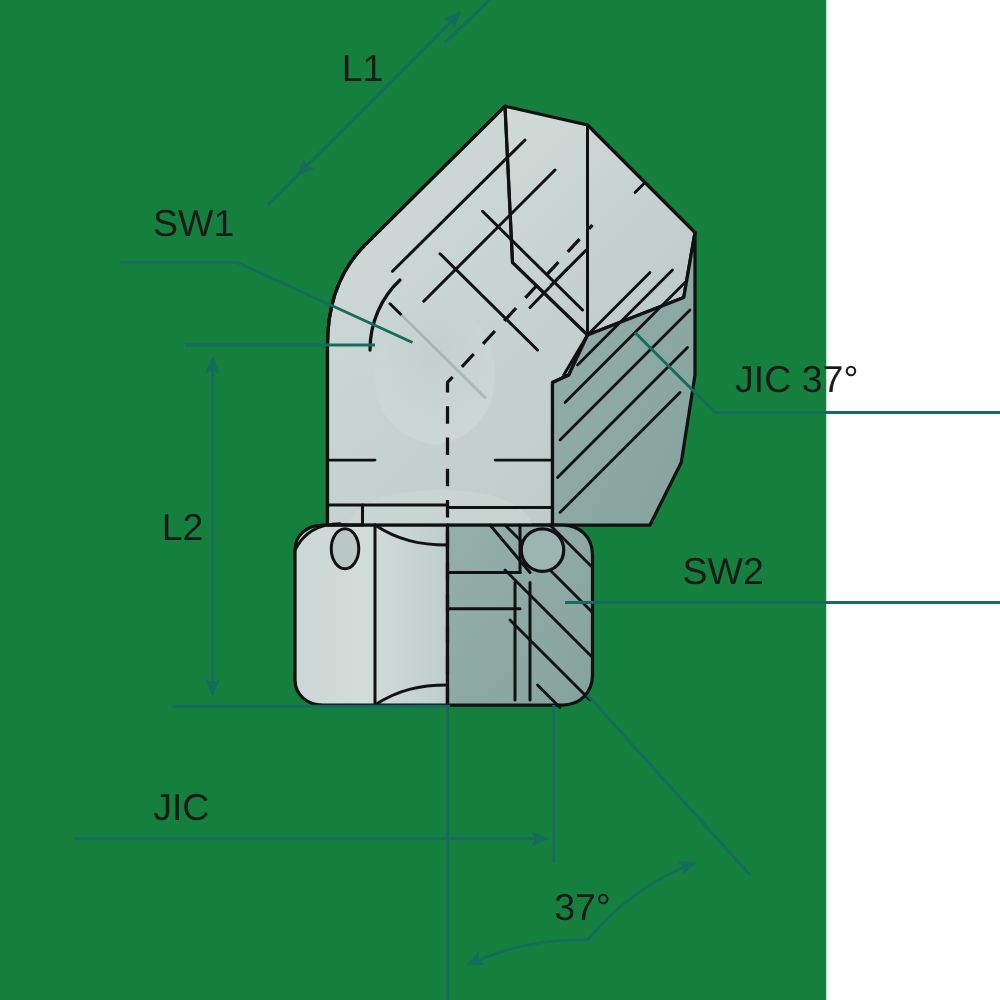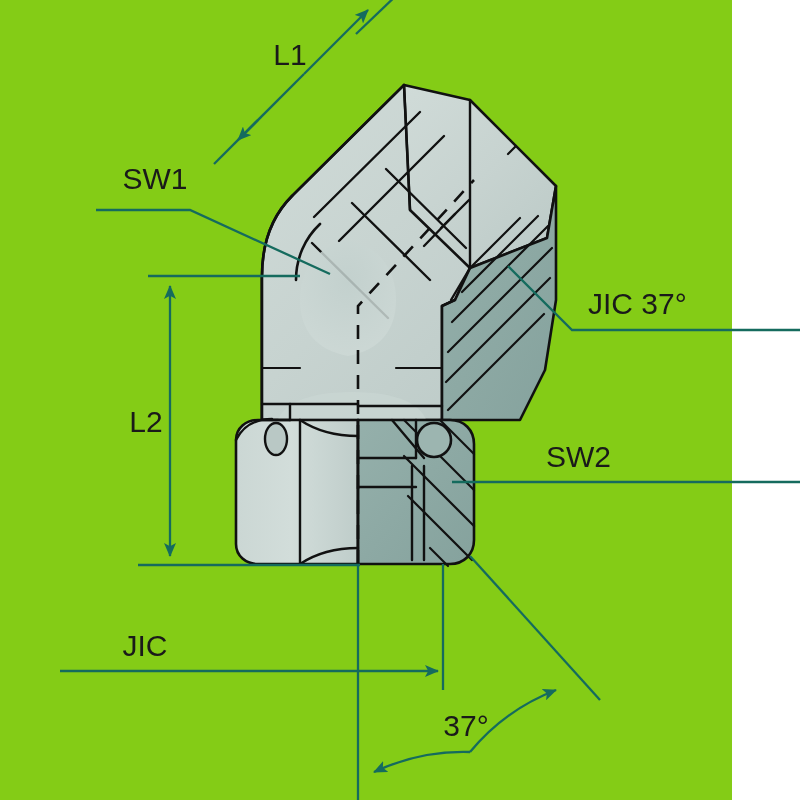--- a/index.html
+++ b/index.html
@@ -1,17 +1,17 @@
 <!DOCTYPE html>
 <html><head>
 <meta charset="utf-8">
 <style>
   html,body{margin:0;padding:0;background:#ffffff;}
   body{width:800px;height:800px;overflow:hidden;font-family:"Liberation Sans",sans-serif;}
-  #stage{position:relative;width:732px;height:800px;background:#84cc16;}
+  #stage{position:relative;width:661px;height:800px;background:#15803d;}
   #stage svg{position:absolute;top:0;left:0;display:block;}
   .lbl{font-family:"Liberation Sans",sans-serif;font-size:30px;fill:#1a1a1a;dominant-baseline:middle;}
 </style>
 </head>
 <body>
 
 <div id="stage">
 <svg width="800" height="800" viewBox="0 0 800 800">
 
   <defs>

